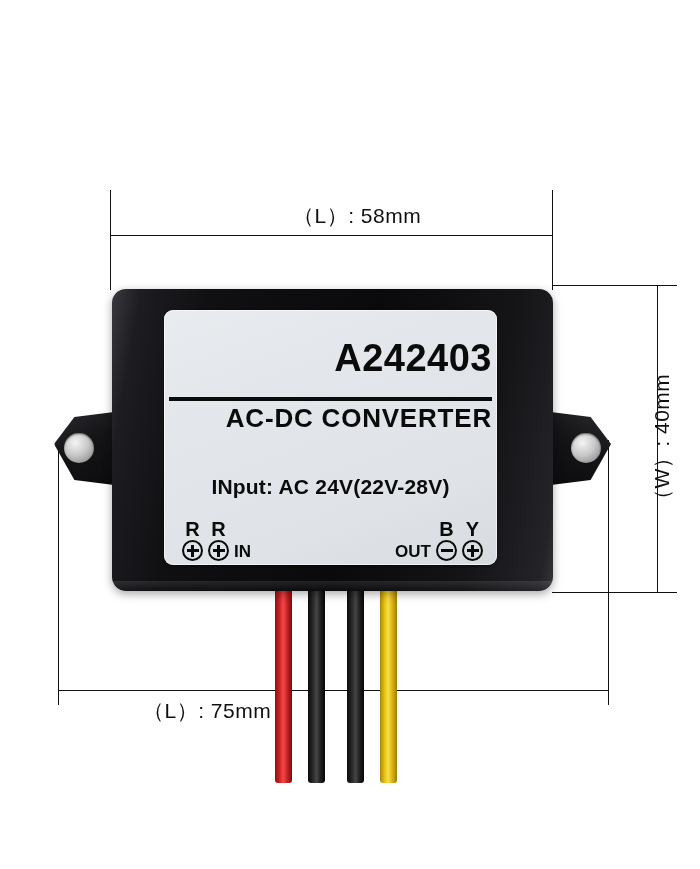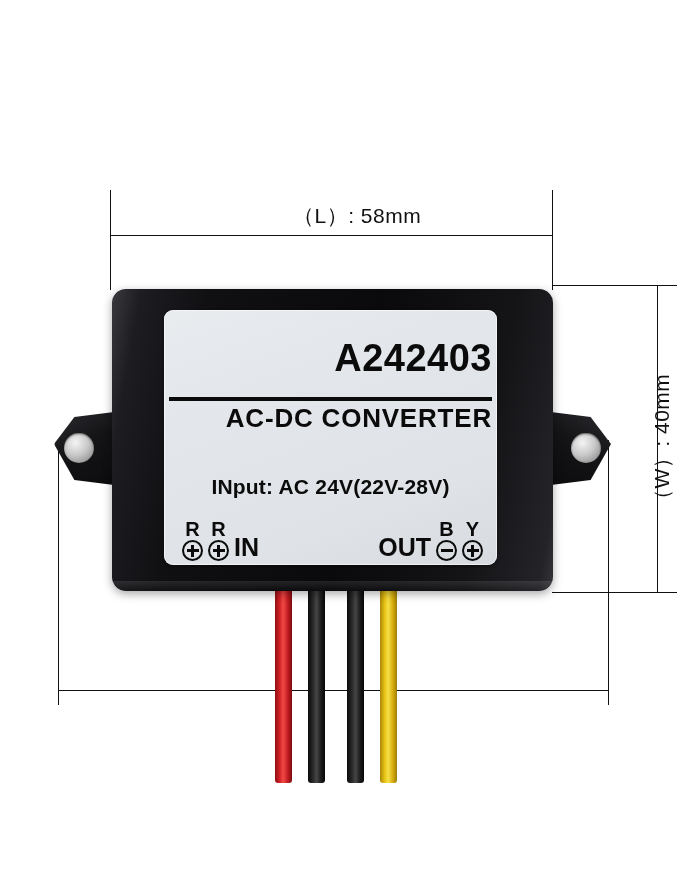--- a/index.html
+++ b/index.html
@@ -203,21 +203,21 @@
   .term-sym.plus::after {
     top: 50%; left: 2.5px; right: 2.5px;
     height: 2.6px; margin-top: -1.3px;
   }
   
   .term-sym.minus::before {
     top: 50%; left: 2.5px; right: 2.5px;
     height: 2.6px; margin-top: -1.3px;
   }
   .term-text {
-    font-size: 25px;
+    font-size: 17px;
     font-weight: 700;
     line-height: 1;
     padding-bottom: 1px;
   }
 
   
   .wire {
     position: absolute;
     top: 585px;
     width: 17px;
@@ -245,20 +245,21 @@
   <div class="dim-label" style="left:293px; top:202px;">（L）:  58mm</div>
 
   <div class="dim-line-h" style="left:552px; top:285px; width:125px;"></div>
   <div class="dim-line-h" style="left:552px; top:592px; width:125px;"></div>
   <div class="dim-line-v" style="left:657px; top:285px; height:307px;"></div>
   <div class="dim-label-vert" style="left:648px; top:510px;">（W）:  40mm</div>
 
   <div class="dim-line-v" style="left:58px; top:440px; height:265px;"></div>
   <div class="dim-line-v" style="left:608px; top:440px; height:265px;"></div>
   <div class="dim-line-h" style="left:58px; top:690px; width:550px;"></div>
+  <div class="dim-label" style="left:143px; top:697px;">（L）:  75mm</div>
 
   <div class="wire red" style="left:275px;"></div>
   <div class="wire black" style="left:308px;"></div>
   <div class="wire black" style="left:347px;"></div>
   <div class="wire yellow" style="left:380px;"></div>
 
   <div id="converter">
 
     <div class="mount-tab left">
       <div class="mount-hole"></div>

